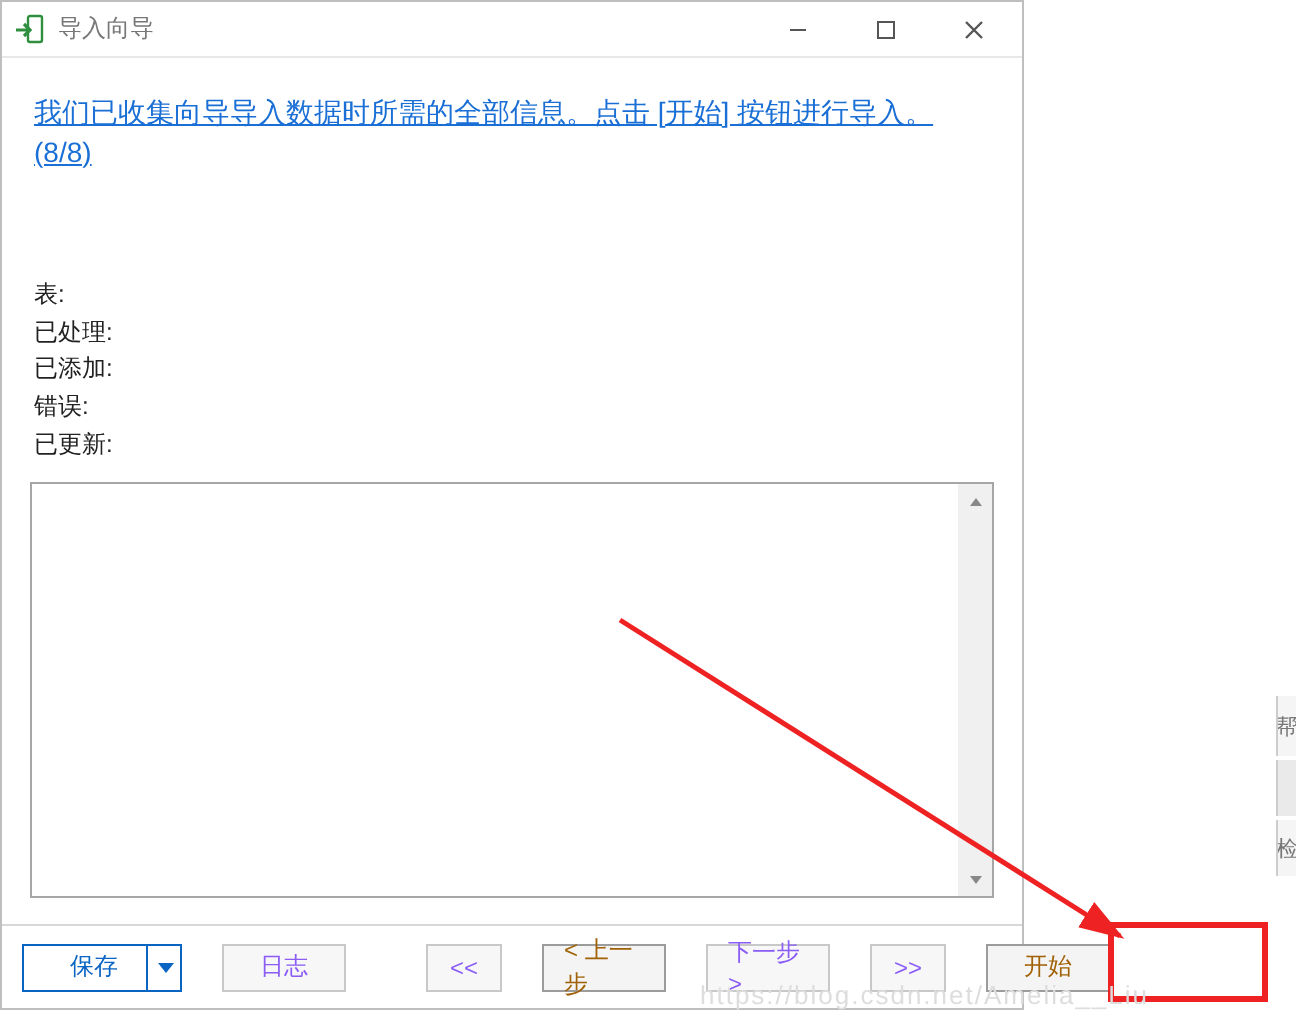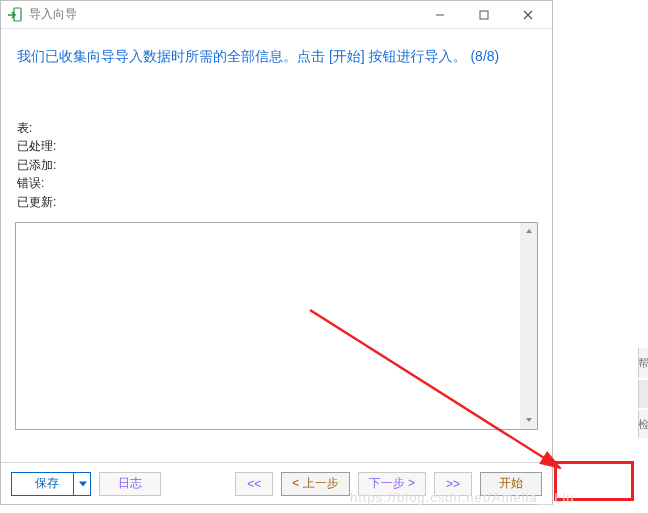--- a/index.html
+++ b/index.html
@@ -6,21 +6,21 @@
   body {
     font-family: "Microsoft YaHei", "SimSun", sans-serif;
     font-size: 12px;
     background: #fff;
     width: 648px;
     height: 513px;
     overflow: hidden;
     position: relative;
   }
   .window {
-    width: 553px;
+    width: 512px;
     height: 505px;
     border: 1px solid #bfbfbf;
     background: #fff;
     position: relative;
   }
   .titlebar {
     height: 28px;
     display: flex;
     align-items: center;
     padding: 0 2px 0 6px;
@@ -40,20 +40,21 @@
     color: #555;
   }
   .win-btn svg { display: block; }
   .content {
     padding: 18px 16px 0 16px;
   }
   .headline {
     color: #1a6fd6;
     font-size: 14px;
     line-height: 1.4;
+    text-decoration: underline;
   }
   .info-block {
     margin-top: 52px;
     font-size: 12px;
     color: #222;
     line-height: 1.55;
   }
   .info-row { display: flex; }
   .log-box {
     margin: 10px 14px 0 14px;
@@ -78,21 +79,21 @@
   .log-box .scroll-up { top: 0; }
   .log-box .scroll-down { bottom: 0; }
   .footer {
     position: absolute;
     left: 0; right: 0; bottom: 0;
     height: 42px;
     border-top: 1px solid #d8d8d8;
     display: flex;
     align-items: center;
     padding: 0 10px;
-    gap: 8px;
+    gap: 20px;
   }
   .btn {
     height: 24px;
     min-width: 62px;
     border: 1px solid #9c9c9c;
     background: #f4f4f4;
     font-size: 12px;
     color: #a16207;
     display: inline-flex;
     align-items: center;

